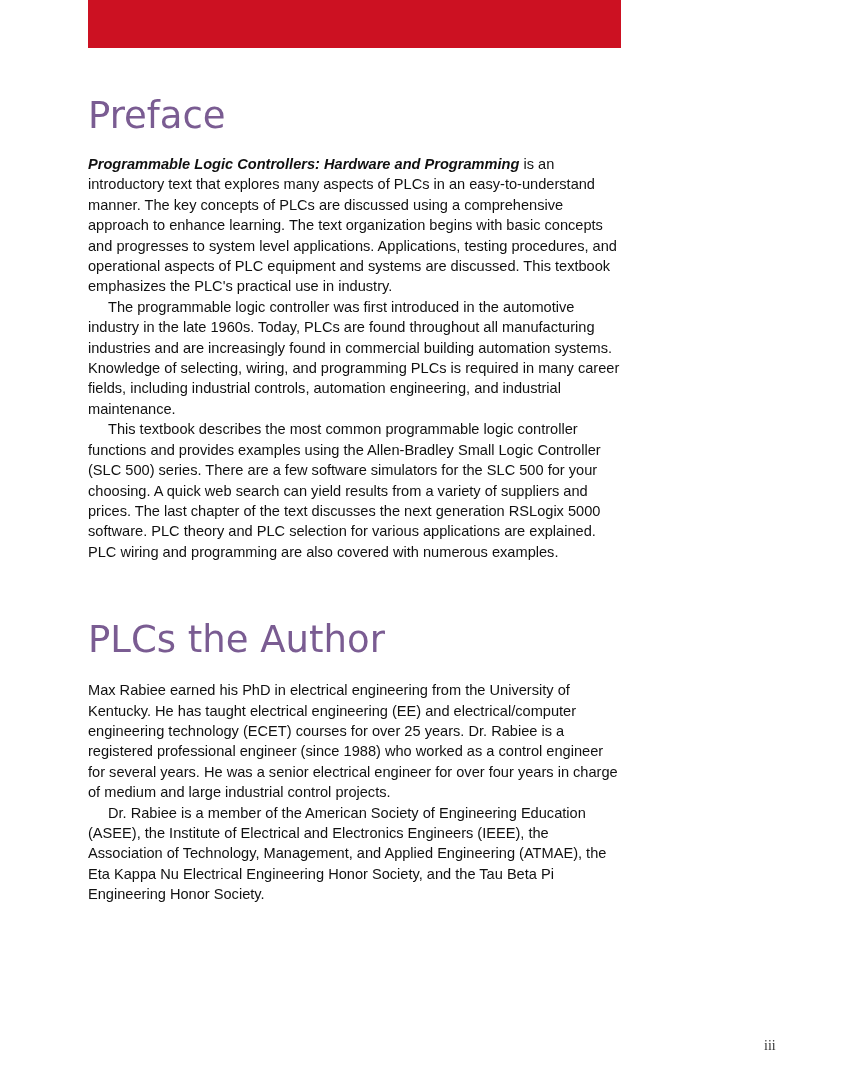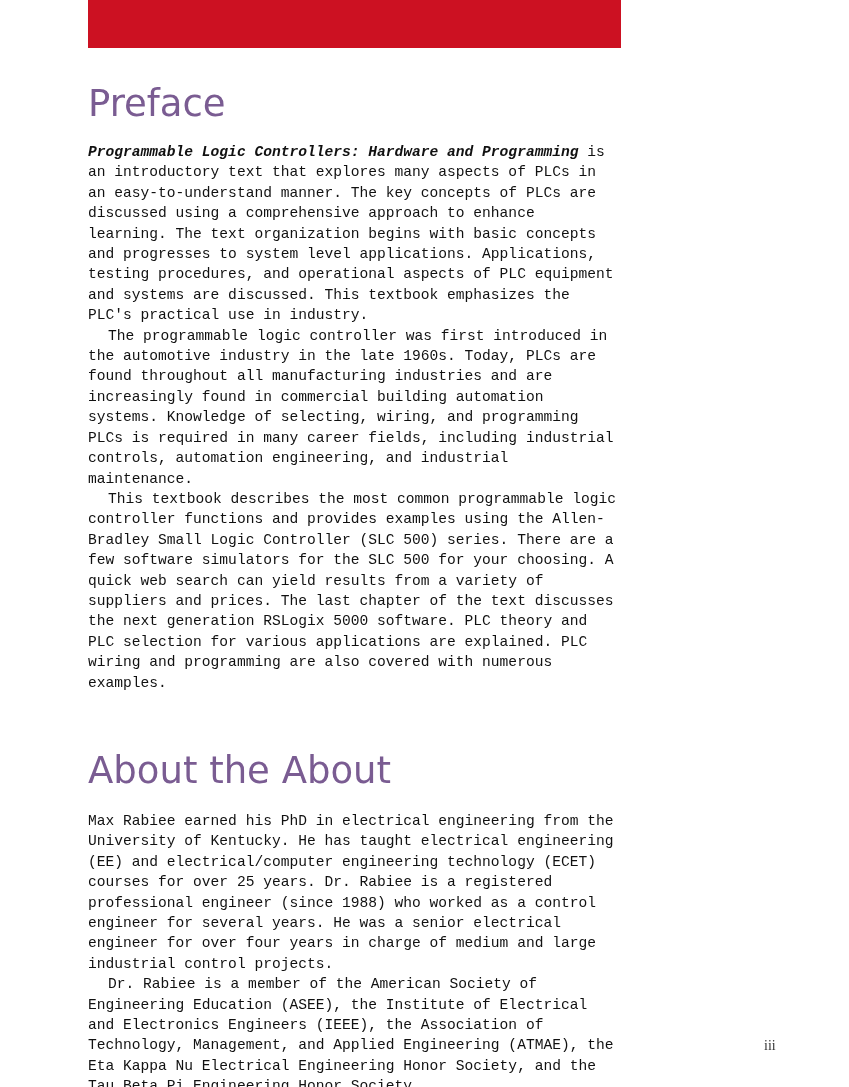--- a/index.html
+++ b/index.html
@@ -37,31 +37,31 @@
   h1.heading {
     font-family: "DejaVu Sans", sans-serif;
     font-weight: 400;
     color: #7a5c92;
     margin: 0;
     letter-spacing: 0px;
   }
   h1.preface-heading {
     font-size: 37px;
     line-height: 44px;
-    margin-top: 6px;
+    margin-top: 18px;
     margin-bottom: 16px;
   }
   h1.author-heading {
     font-size: 37px;
     line-height: 44px;
     margin-top: 56px;
     margin-bottom: 18px;
   }
   p.body-text {
-    font-family: Liberation Mono, monospace;
+    font-family: Liberation Sans, sans-serif;
     font-size: 14.6px;
     line-height: 20.4px;
     margin: 0;
     text-align: left;
     color: #111111;
   }
   p.indent {
     text-indent: 20px;
   }
   .lead-title {
@@ -87,21 +87,21 @@
   <div class="content">
 
     <h1 class="heading preface-heading">Preface</h1>
 
     <p class="body-text"><span class="lead-title">Programmable Logic Controllers: Hardware and Programming</span><span> is an introductory text that explores many aspects of PLCs in an easy-to-understand manner. The key concepts of PLCs are discussed using a comprehensive approach to enhance learning. The text organization begins with basic concepts and progresses to system level applications. Applications, testing procedures, and operational aspects of PLC equipment and systems are discussed. This textbook emphasizes the PLC's practical use in industry.</span></p>
 
     <p class="body-text indent">The programmable logic controller was first introduced in the automotive industry in the late 1960s. Today, PLCs are found throughout all manufacturing industries and are increasingly found in commercial building automation systems. Knowledge of selecting, wiring, and programming PLCs is required in many career fields, including industrial controls, automation engineering, and industrial maintenance.</p>
 
     <p class="body-text indent">This textbook describes the most common programmable logic controller functions and provides examples using the Allen-Bradley Small Logic Controller (SLC 500) series. There are a few software simulators for the SLC 500 for your choosing. A quick web search can yield results from a variety of suppliers and prices. The last chapter of the text discusses the next generation RSLogix 5000 software. PLC theory and PLC selection for various applications are explained. PLC wiring and programming are also covered with numerous examples.</p>
 
-    <h1 class="heading author-heading">About the About</h1>
+    <h1 class="heading author-heading">PLCs the Author</h1>
 
     <p class="body-text">Max Rabiee earned his PhD in electrical engineering from the University of Kentucky. He has taught electrical engineering (EE) and electrical/computer engineering technology (ECET) courses for over 25 years. Dr. Rabiee is a registered professional engineer (since 1988) who worked as a control engineer for several years. He was a senior electrical engineer for over four years in charge of medium and large industrial control projects.</p>
 
     <p class="body-text indent">Dr. Rabiee is a member of the American Society of Engineering Education (ASEE), the Institute of Electrical and Electronics Engineers (IEEE), the Association of Technology, Management, and Applied Engineering (ATMAE), the Eta Kappa Nu Electrical Engineering Honor Society, and the Tau Beta Pi Engineering Honor Society.</p>
 
   </div>
 
   <div class="folio">iii</div>
 
 </div>

